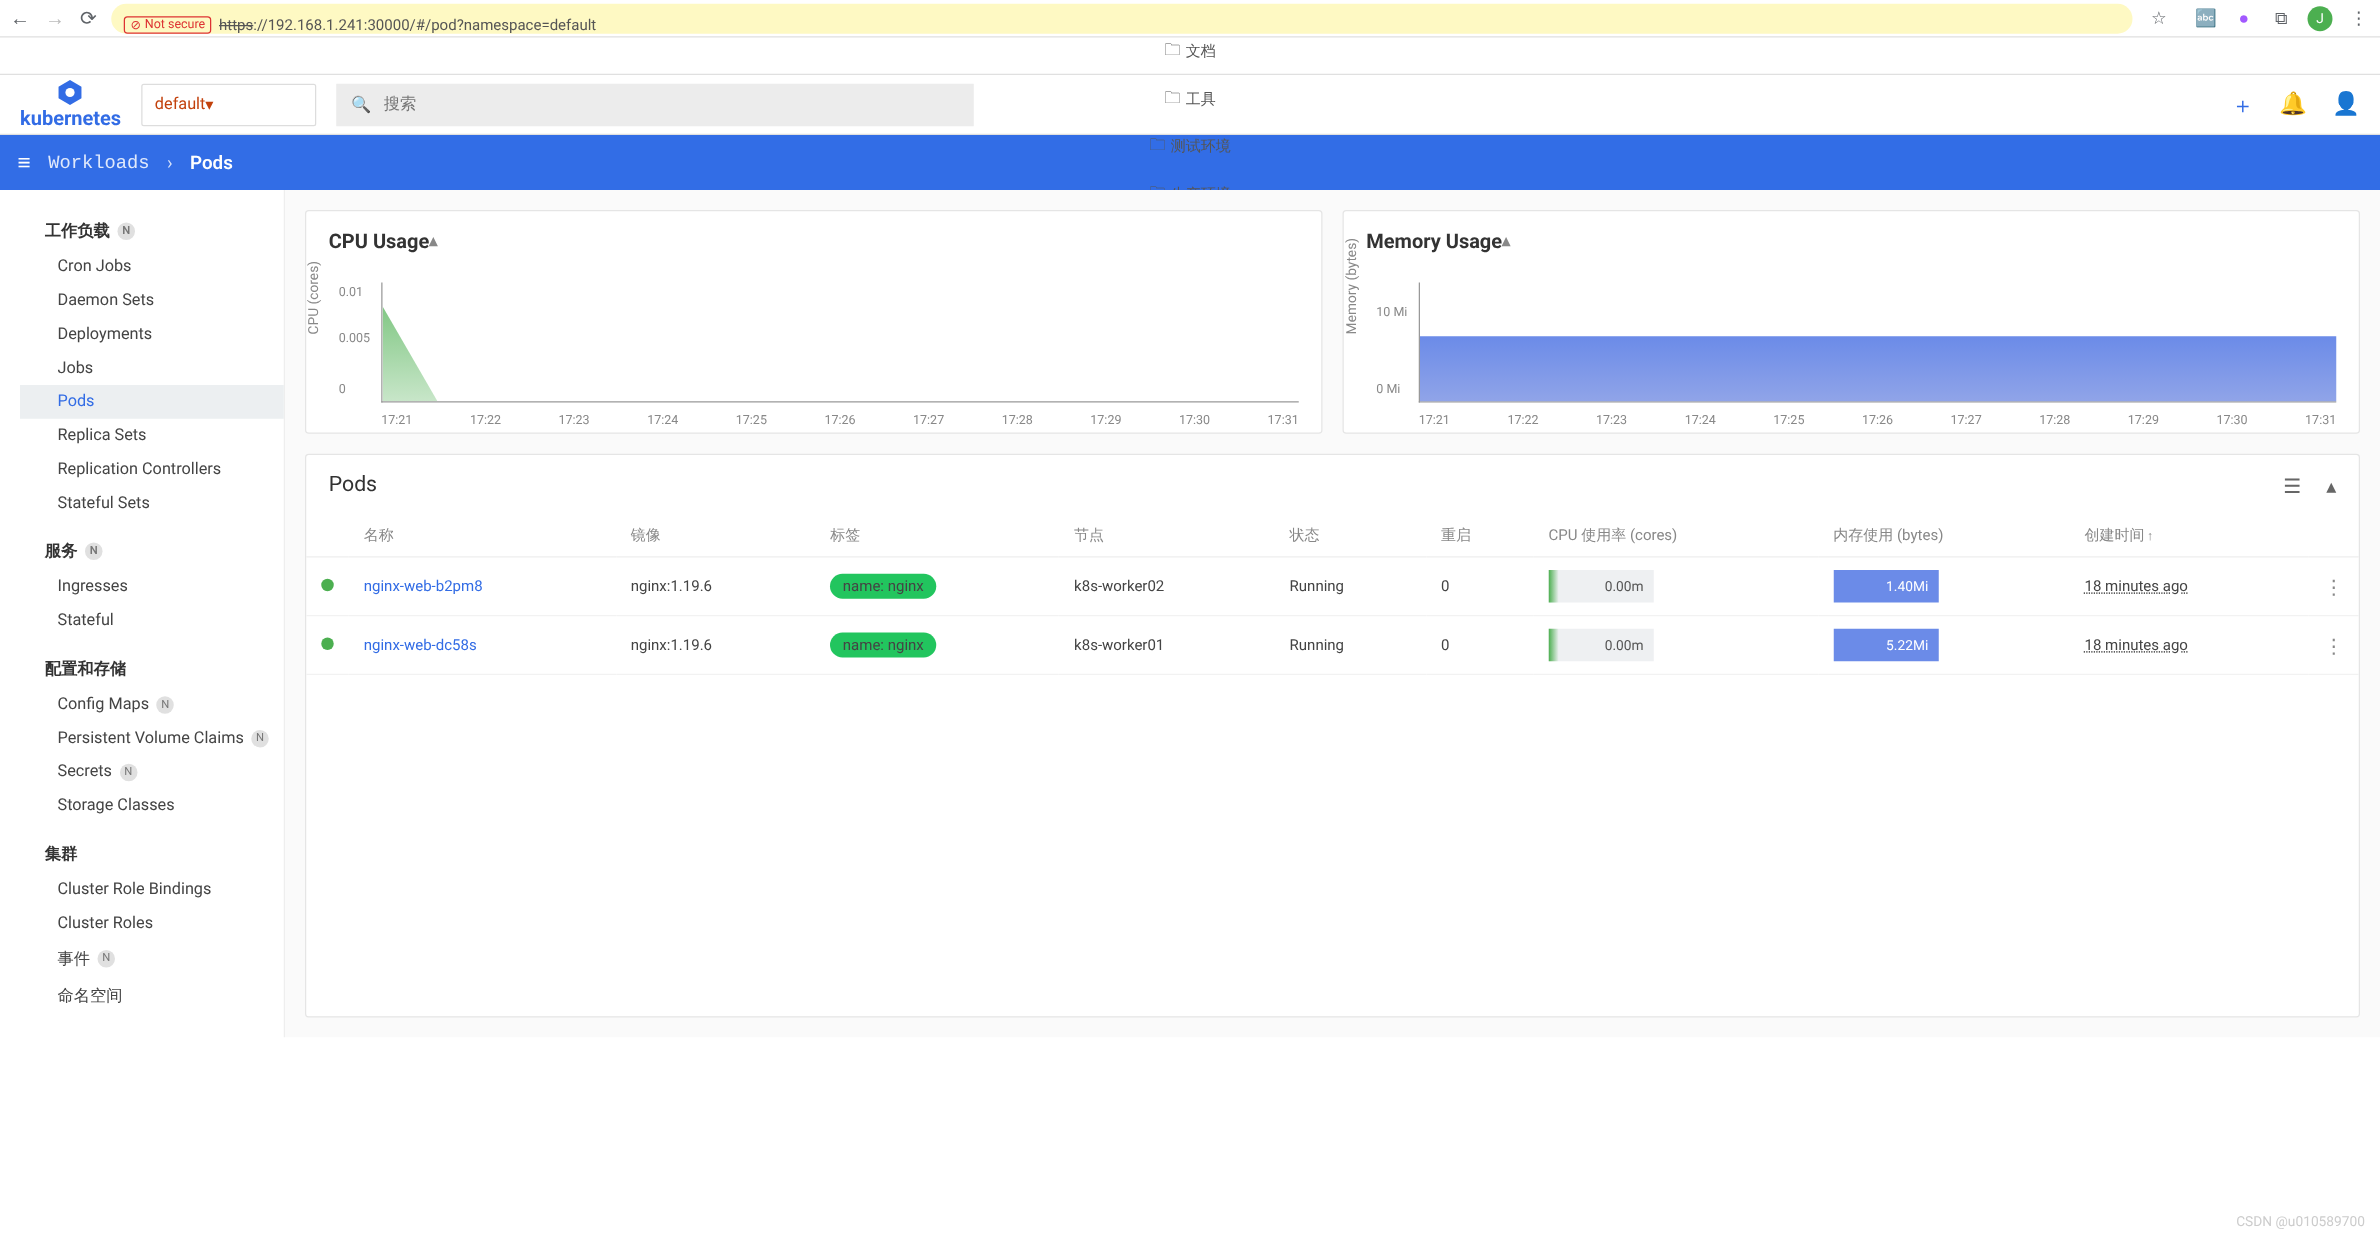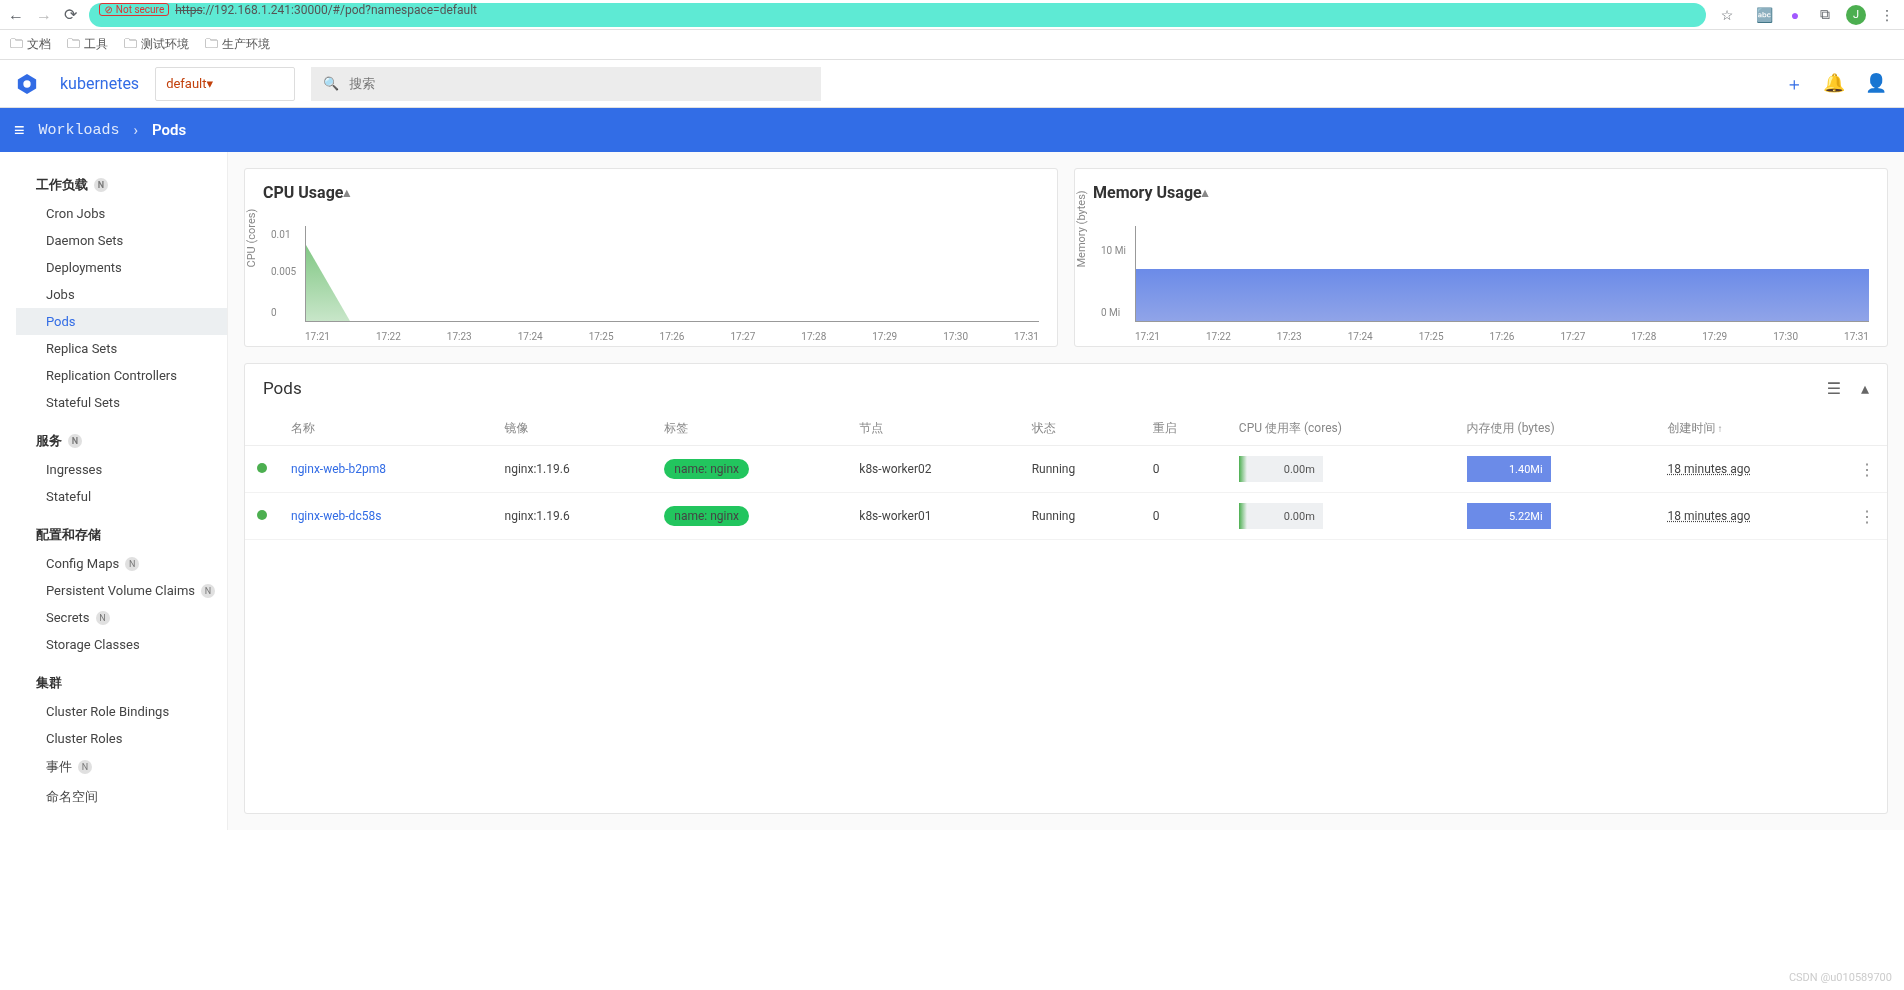--- a/index.html
+++ b/index.html
@@ -3,34 +3,34 @@
 <meta charset="utf-8">
 <style>
 * { margin:0; padding:0; box-sizing:border-box; font-family: Roboto, "Helvetica Neue", Arial, sans-serif; }
 body { background:#fff; font-size:13px; color:#333; }
 
 
 .browser-toolbar { height:30px; display:flex; align-items:center; padding:0 8px; gap:12px; border-bottom:1px solid #e0e0e0; }
 .nav-arrows { display:flex; gap:12px; align-items:center; color:#5f6368; }
 .nav-arrows span { font-size:16px; cursor:pointer; }
 .nav-arrows .disabled { color:#bbb; }
-.addr-bar { flex:1; display:flex; align-items:flex-start; height:24px; background:#5eead4; border-radius:12px; padding:0 10px; gap:6px; font-size:12px; color:#555; }
+.addr-bar { flex:1; display:flex; align-items:flex-end; height:24px; background:#fef9c3; border-radius:12px; padding:0 10px; gap:6px; font-size:12px; color:#555; }
 .not-secure { color:#d33; border:1px solid #d33; border-radius:3px; padding:0 4px; font-size:10px; display:flex; align-items:center; gap:3px;}
 .not-secure::before{content:"⊘"; font-size:10px;}
 .addr-url .strike{ text-decoration:line-through; }
 .chrome-right { display:flex; gap:12px; align-items:center; margin-left:8px;}
 .chrome-icon{ width:18px;height:18px; display:flex;align-items:center;justify-content:center;font-size:14px;color:#5f6368;}
 .avatar-j{ width:20px;height:20px;border-radius:50%;background:#4caf50;color:#fff;font-size:11px;display:flex;align-items:center;justify-content:center;}
-.bookmarks-bar{ height:30px; display:flex; align-items:center; padding:0 10px; gap:16px; border-bottom:1px solid #e0e0e0; font-size:12px; color:#555;}
+.bookmarks-bar{ height:30px; display:flex; align-items:center; padding:0 10px; gap:16px; border-bottom:1px solid #e0e0e0; font-size:12px; color:#555;flex-direction:column;}
 .bm-item{ display:flex; align-items:center; gap:4px; cursor:pointer;}
 .folder-icon::before{content:"🗀"; font-size:13px;}
 
 
 .k8s-topbar{ height:48px; display:flex; align-items:center; padding:0 16px; gap:16px; border-bottom:1px solid #e0e0e0;}
-.k8s-logo{ display:flex; align-items:center; gap:22px; font-weight:400; color:#326ce5; font-size:16px;}
+.k8s-logo{ display:flex; align-items:center; gap:0; font-weight:700; color:#326ce5; font-size:16px;flex-direction:column;}
 .k8s-wheel{ width:22px;height:22px; }
 .ns-select{ width:140px; height:34px; border:1px solid #ddd; border-radius:2px; display:flex; align-items:center; padding:0 10px; color:#c2410c; font-size:13px; justify-content:flex-start;}
 .search-box{ flex:0 0 510px; height:34px; background:#ececec; display:flex; align-items:center; padding:0 12px; gap:10px; color:#888;}
 .search-box input{ border:none; background:transparent; outline:none; font-size:13px; width:100%;}
 .top-right{ margin-left:auto; display:flex; gap:20px; color:#326ce5; font-size:18px;}
 
 
 .breadcrumb-bar{ height:44px; background:#326de6; color:#fff; display:flex; align-items:center; padding:0 14px; gap:14px; font-size:15px;}
 .hamburger{ font-size:18px; cursor:pointer;}
 .bc-sep{ opacity:.8;}

